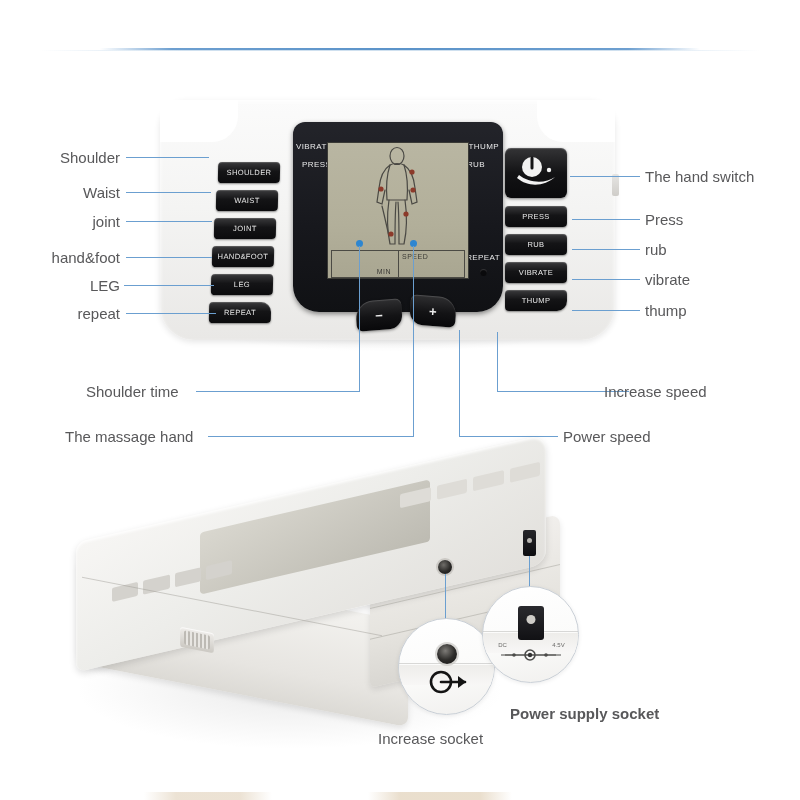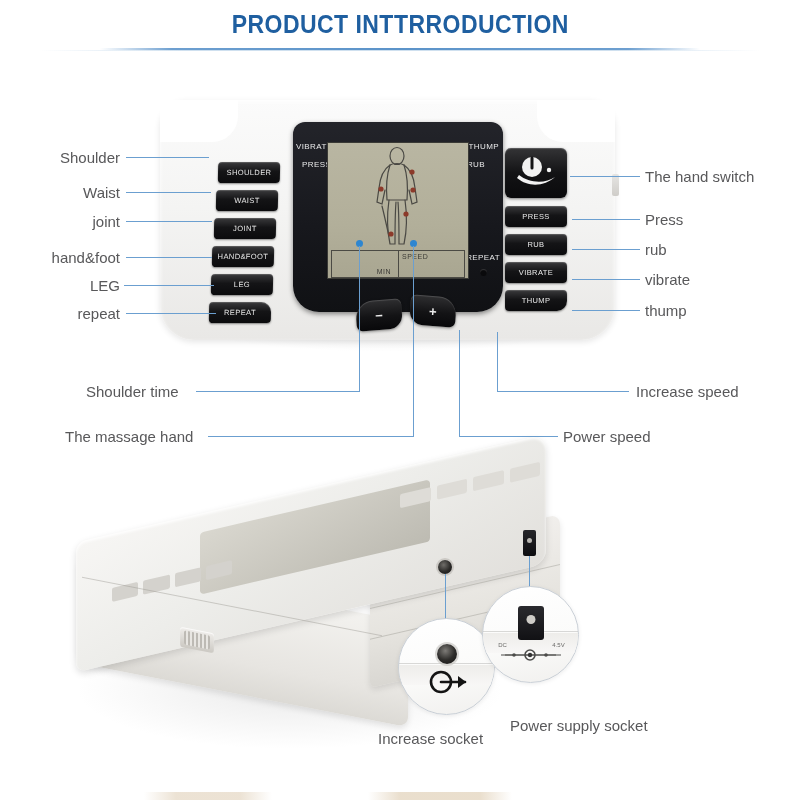--- a/index.html
+++ b/index.html
@@ -228,23 +228,20 @@
     position:absolute;left:0;top:792px;width:800px;height:8px;
     background:linear-gradient(90deg,#ffffff 0 18%,#e6d9c6 22% 30%,#ffffff 34% 46%,#e3d4bd 50% 60%,#ffffff 64% 100%);
     opacity:.75;
   }
 </style>
 </head>
 <body>
 
 <div class="page">
 
-  <div class="title-wrap">
-    <div class="title">PRODUCT INTTRRODUCTION</div>
-  </div>
   <div class="title-rule2"></div>
   <div class="title-rule"></div>
 
   <div class="device-stage">
     <div class="dev-shadow"></div>
     <div class="dev-body">
       <div class="notch l"></div>
       <div class="notch r"></div>
       <div class="side-tab"></div>
 
@@ -380,21 +377,21 @@
   <div class="vline" style="left:413px;top:246px;height:190px;"></div>
   <div class="hline" style="left:208px;top:436px;width:206px;"></div>
   <div class="lbl" style="left:65px;top:429px;">The massage hand</div>
 
   <div class="vline" style="left:459px;top:330px;height:106px;"></div>
   <div class="hline" style="left:459px;top:436px;width:99px;"></div>
   <div class="lbl" style="left:563px;top:429px;">Power speed</div>
 
   <div class="vline" style="left:497px;top:332px;height:59px;"></div>
   <div class="hline" style="left:497px;top:391px;width:132px;"></div>
-  <div class="lbl" style="left:636px;top:384px;">Increase speed</div>
+  <div class="lbl" style="left:604px;top:384px;">Increase speed</div>
 
   <div class="photo-stage">
     <div class="ph-shadow"></div>
 
     <div class="unit-front"></div>
     <div class="unit-side"></div>
     <div class="unit-top"></div>
     <div class="unit-lcd"></div>
     <div class="unit-keys">
         <i></i>
@@ -446,17 +443,17 @@
         <path d="M22 68 L73 68" stroke="#4c4c4a" stroke-width="1.4"></path>
         <circle cx="47" cy="68" r="5" fill="none" stroke="#4c4c4a" stroke-width="1.6"></circle>
         <circle cx="47" cy="68" r="2.2" fill="#333"></circle>
         <circle cx="31" cy="68" r="1.8" fill="#4c4c4a"></circle>
         <circle cx="63" cy="68" r="1.8" fill="#4c4c4a"></circle>
         <path d="M18 68 L22 68 M73 68 L78 68" stroke="#4c4c4a" stroke-width="1.2"></path>
       </svg>
     </div>
 
     <div class="cap-lbl" style="left:308px;top:252px;">Increase socket</div>
-    <div class="cap-lbl" style="left:440px;top:239px;">Power supply socket</div>
+    <div class="cap-lbl" style="left:440px;top:227px;font-weight:bold;">Power supply socket</div>
   </div>
 
   <div class="bottom-peek"></div>
 </div>
 
 </body></html>

